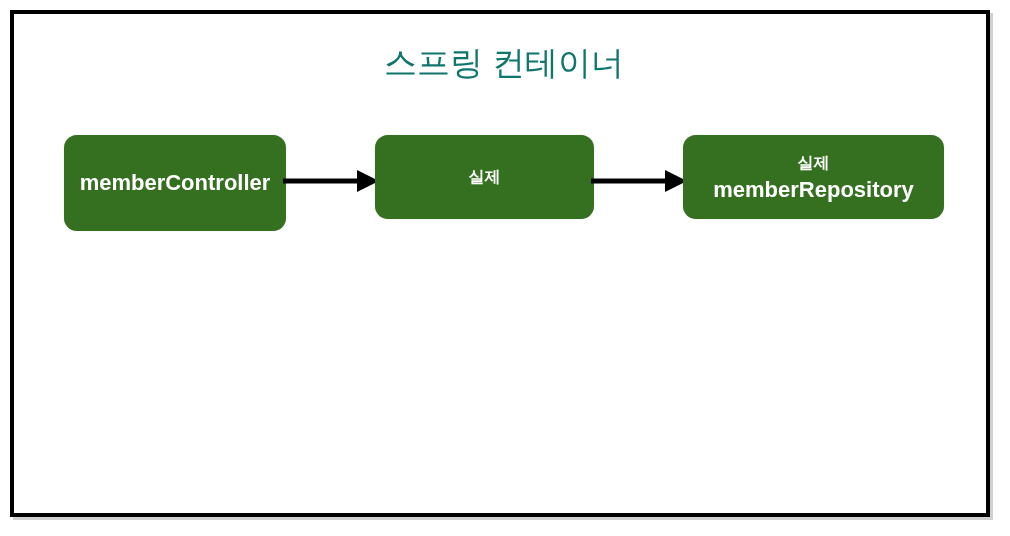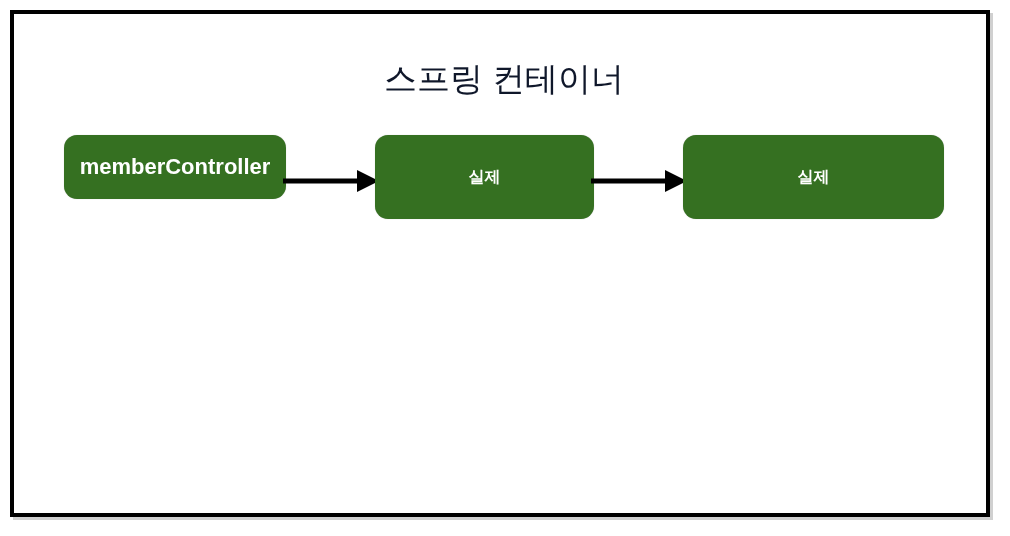--- a/index.html
+++ b/index.html
@@ -31,25 +31,24 @@
 
   
   #container-title {
     position: absolute;
     left: 0;
     top: 28px;
     width: 980px;
     text-align: center;
     font-size: 33px;
     line-height: 42px;
-    color: #0f172a;
+    color: #0f766e;
     font-weight: 400;
     letter-spacing: 0px;
     white-space: nowrap;
-    margin-top: 16px;
   }
 
   
   .bean-box {
     position: absolute;
     background: #357021;
     border-radius: 13px;
     box-sizing: border-box;
     display: flex;
     flex-direction: column;
@@ -69,21 +68,21 @@
     font-size: 22px;
     line-height: 28px;
     font-weight: 700;
     white-space: nowrap;
   }
 
   #bean-controller {
     left: 64px;
     top: 135px;
     width: 222px;
-    height: 64px;
+    height: 96px;
     text-align: center;
   }
   #bean-service {
     left: 375px;
     top: 135px;
     width: 219px;
     height: 84px;
   }
   #bean-repository {
     left: 683px;
@@ -126,15 +125,16 @@
     <div class="bean-line-top">실제</div>
   </div>
 
   <svg class="arrow-svg" id="arrow-service-to-repository" viewBox="0 0 96 34">
     <line x1="0" y1="17" x2="78" y2="17" stroke="#000000" stroke-width="5"></line>
     <polygon points="74,6 96,17 74,28" fill="#000000"></polygon>
   </svg>
 
   <div class="bean-box" id="bean-repository">
     <div class="bean-line-top">실제</div>
+    <div class="bean-line-main">memberRepository</div>
   </div>
 
 </div>
 
 </body></html>

